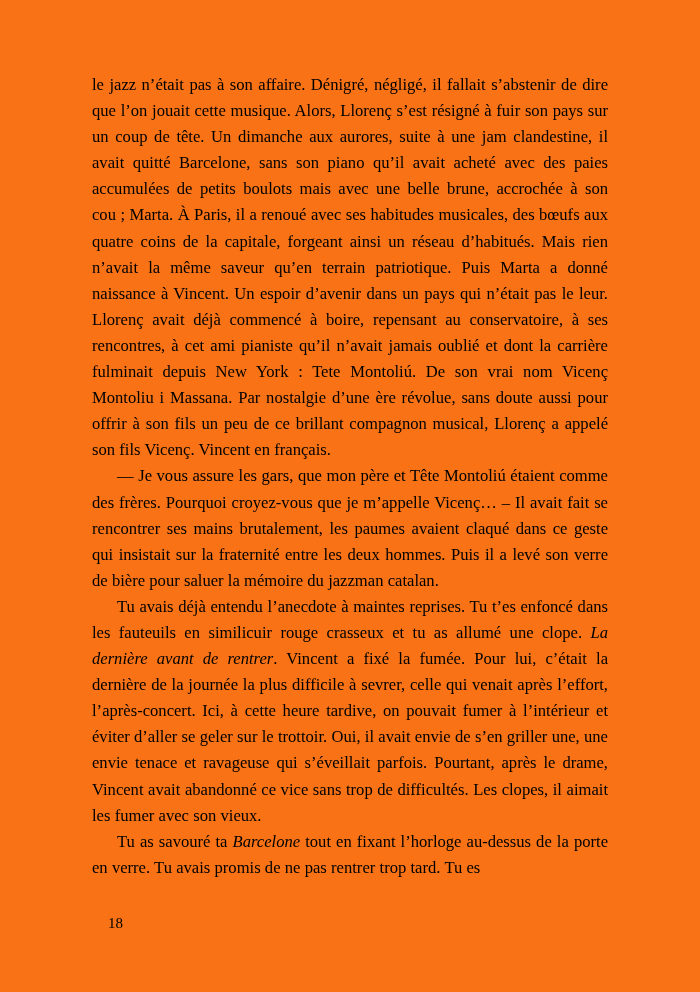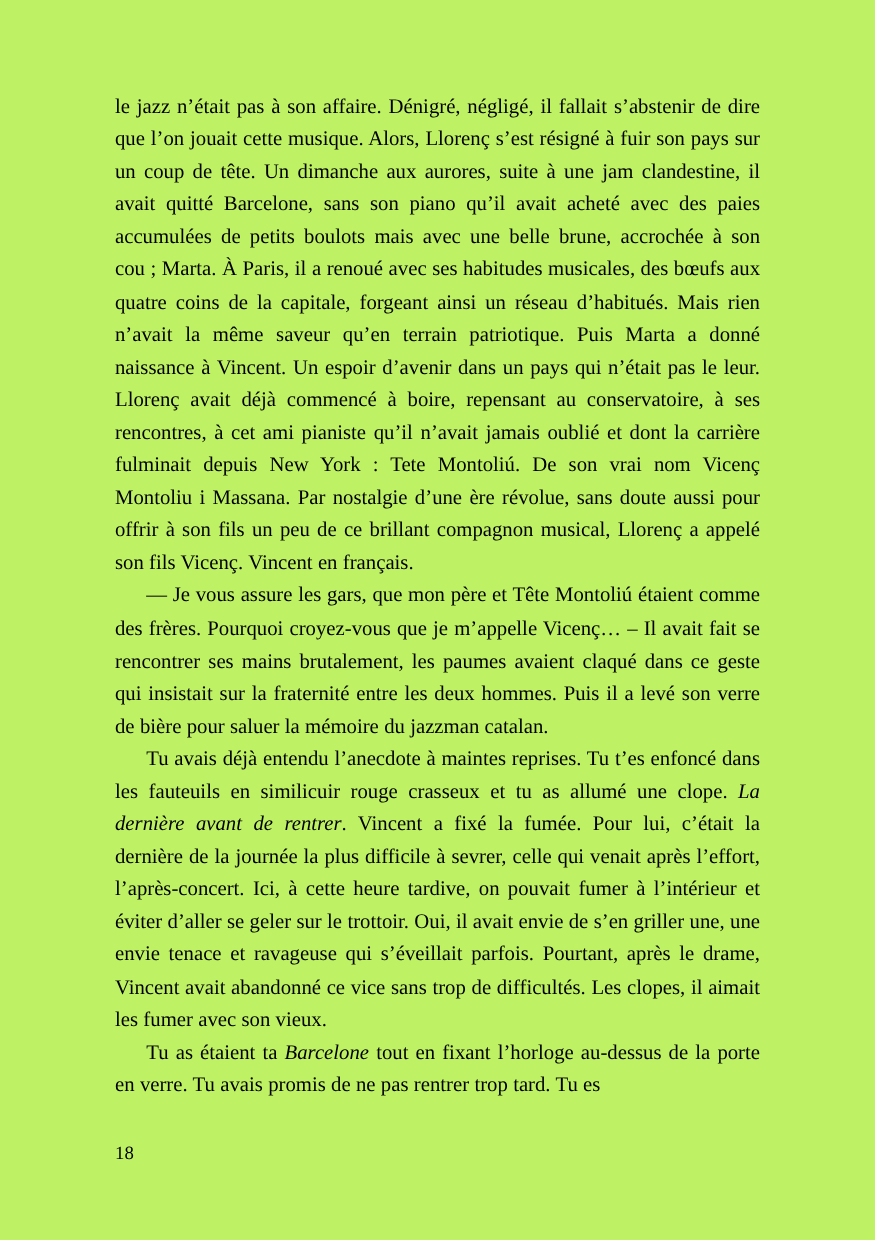--- a/index.html
+++ b/index.html
@@ -13,21 +13,21 @@
     height: 992px;
     font-family: "Liberation Serif", "DejaVu Serif", serif;
     color: #000000;
     overflow: hidden;
   }
 
   .page {
     position: relative;
     width: 700px;
     height: 992px;
-    background: #bef264;
+    background: #f97316;
     box-sizing: border-box;
   }
 
   .text-column {
     position: absolute;
     left: 92px;
     top: 72px;
     width: 516px;
   }
 
@@ -47,38 +47,38 @@
     text-indent: 0;
   }
 
   .para i,
   .para em {
     font-style: italic;
   }
 
   .folio {
     position: absolute;
-    left: 92px;
+    left: 108px;
     top: 913px;
     font-size: 15px;
     line-height: 20px;
     font-family: "Liberation Serif", "DejaVu Serif", serif;
     color: #000000;
   }
 </style>
 </head>
 <body>
 
 <div class="page">
 
   <div class="text-column">
     <p class="para first"><span>le jazz n’était pas à son affaire. Dénigré, négligé, il fallait s’abstenir de dire que l’on jouait cette musique. Alors, Llorenç s’est résigné à fuir son pays sur un coup de tête. Un dimanche aux aurores, suite à une jam clandestine, il avait quitté Barcelone, sans son piano qu’il avait acheté avec des paies accumulées de petits boulots mais avec une belle brune, accrochée à son cou&nbsp;; Marta. À Paris, il a renoué avec ses habitudes musicales, des bœufs aux quatre coins de la capitale, forgeant ainsi un réseau d’habitués. Mais rien n’avait la même saveur qu’en terrain patriotique. Puis Marta a donné naissance à Vincent. Un espoir d’avenir dans un pays qui n’était pas le leur. Llorenç avait déjà commencé à boire, repensant au conservatoire, à ses rencontres, à cet ami pianiste qu’il n’avait jamais oublié et dont la carrière fulminait depuis New York&nbsp;: Tete Montoliú. De son vrai nom Vicenç Montoliu i Massana. Par nostalgie d’une ère révolue, sans doute aussi pour offrir à son fils un peu de ce brillant compagnon musical, Llorenç a appelé son fils Vicenç. Vincent en français.</span></p>
 
     <p class="para"><span>— Je vous assure les gars, que mon père et Tête Montoliú étaient comme des frères. Pourquoi croyez-vous que je m’appelle Vicenç… – Il avait fait se rencontrer ses mains brutalement, les paumes avaient claqué dans ce geste qui insistait sur la fraternité entre les deux hommes. Puis il a levé son verre de bière pour saluer la mémoire du jazzman catalan.</span></p>
 
     <p class="para"><span>Tu avais déjà entendu l’anecdote à maintes reprises. Tu t’es enfoncé dans les fauteuils en similicuir rouge crasseux et tu as allumé une clope. </span><i>La dernière avant de rentrer</i><span>. Vincent a fixé la fumée. Pour lui, c’était la dernière de la journée la plus difficile à sevrer, celle qui venait après l’effort, l’après-concert. Ici, à cette heure tardive, on pouvait fumer à l’intérieur et éviter d’aller se geler sur le trottoir. Oui, il avait envie de s’en griller une, une envie tenace et ravageuse qui s’éveillait parfois. Pourtant, après le drame, Vincent avait abandonné ce vice sans trop de difficultés. Les clopes, il aimait les fumer avec son vieux.</span></p>
 
-    <p class="para"><span>Tu as étaient ta </span><i>Barcelone</i><span> tout en fixant l’horloge au-dessus de la porte en verre. Tu avais promis de ne pas rentrer trop tard. Tu es</span></p>
+    <p class="para"><span>Tu as savouré ta </span><i>Barcelone</i><span> tout en fixant l’horloge au-dessus de la porte en verre. Tu avais promis de ne pas rentrer trop tard. Tu es</span></p>
   </div>
 
   <div class="folio">18</div>
 
 </div>
 
 </body></html>

